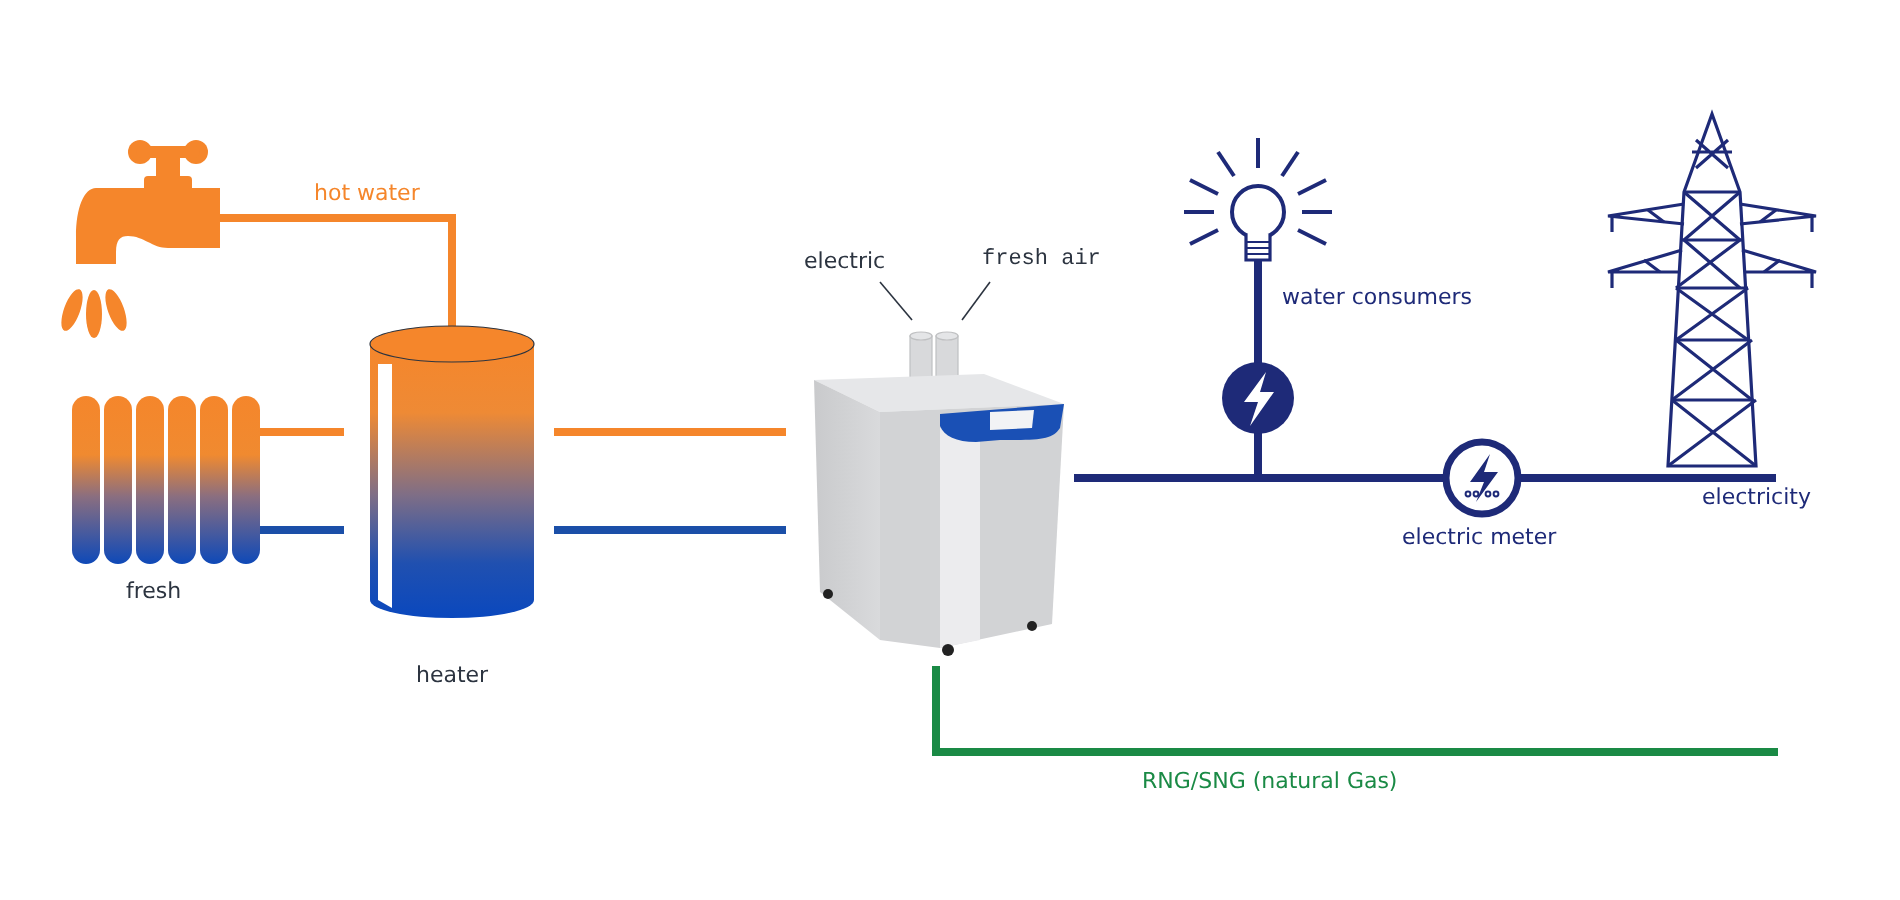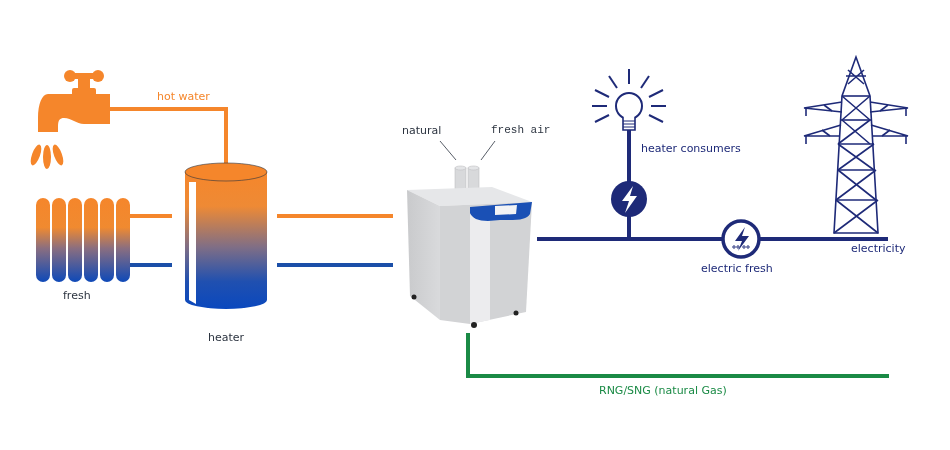--- a/index.html
+++ b/index.html
@@ -148,19 +148,19 @@
     <line x1="906" y1="108" x2="906" y2="116"></line>
     <line x1="806" y1="136" x2="806" y2="144"></line>
     <line x1="906" y1="136" x2="906" y2="144"></line>
   </g>
 </svg>
 
 
 <div class="lbl" style="left:157px; top:90px; color:#F5862B;">hot water</div>
 <div class="lbl" style="left:63px; top:289px; color:#2C3440;">fresh</div>
 <div class="lbl" style="left:208px; top:331px; color:#2C3440;">heater</div>
-<div class="lbl" style="left:402px; top:124px; color:#2C3440;">natural</div>
+<div class="lbl" style="left:402px; top:124px; color:#2C3440;">electric</div>
 <div class="lbl" style="left:491px; top:124px; color:#2C3440;font-family:Liberation Mono, monospace;">fresh air</div>
-<div class="lbl" style="left:641px; top:142px; color:#1E2A78;">heater consumers</div>
-<div class="lbl" style="left:701px; top:262px; color:#1E2A78;">electric fresh</div>
+<div class="lbl" style="left:641px; top:142px; color:#1E2A78;">water consumers</div>
+<div class="lbl" style="left:701px; top:262px; color:#1E2A78;">electric meter</div>
 <div class="lbl" style="left:851px; top:242px; color:#1E2A78;text-align:right;">electricity</div>
-<div class="lbl" style="left:571px; top:384px; color:#1A8A45;margin-left:28px;">RNG/SNG (natural Gas)</div>
+<div class="lbl" style="left:571px; top:384px; color:#1A8A45;">RNG/SNG (natural Gas)</div>
 </div>
 
 </body></html>

